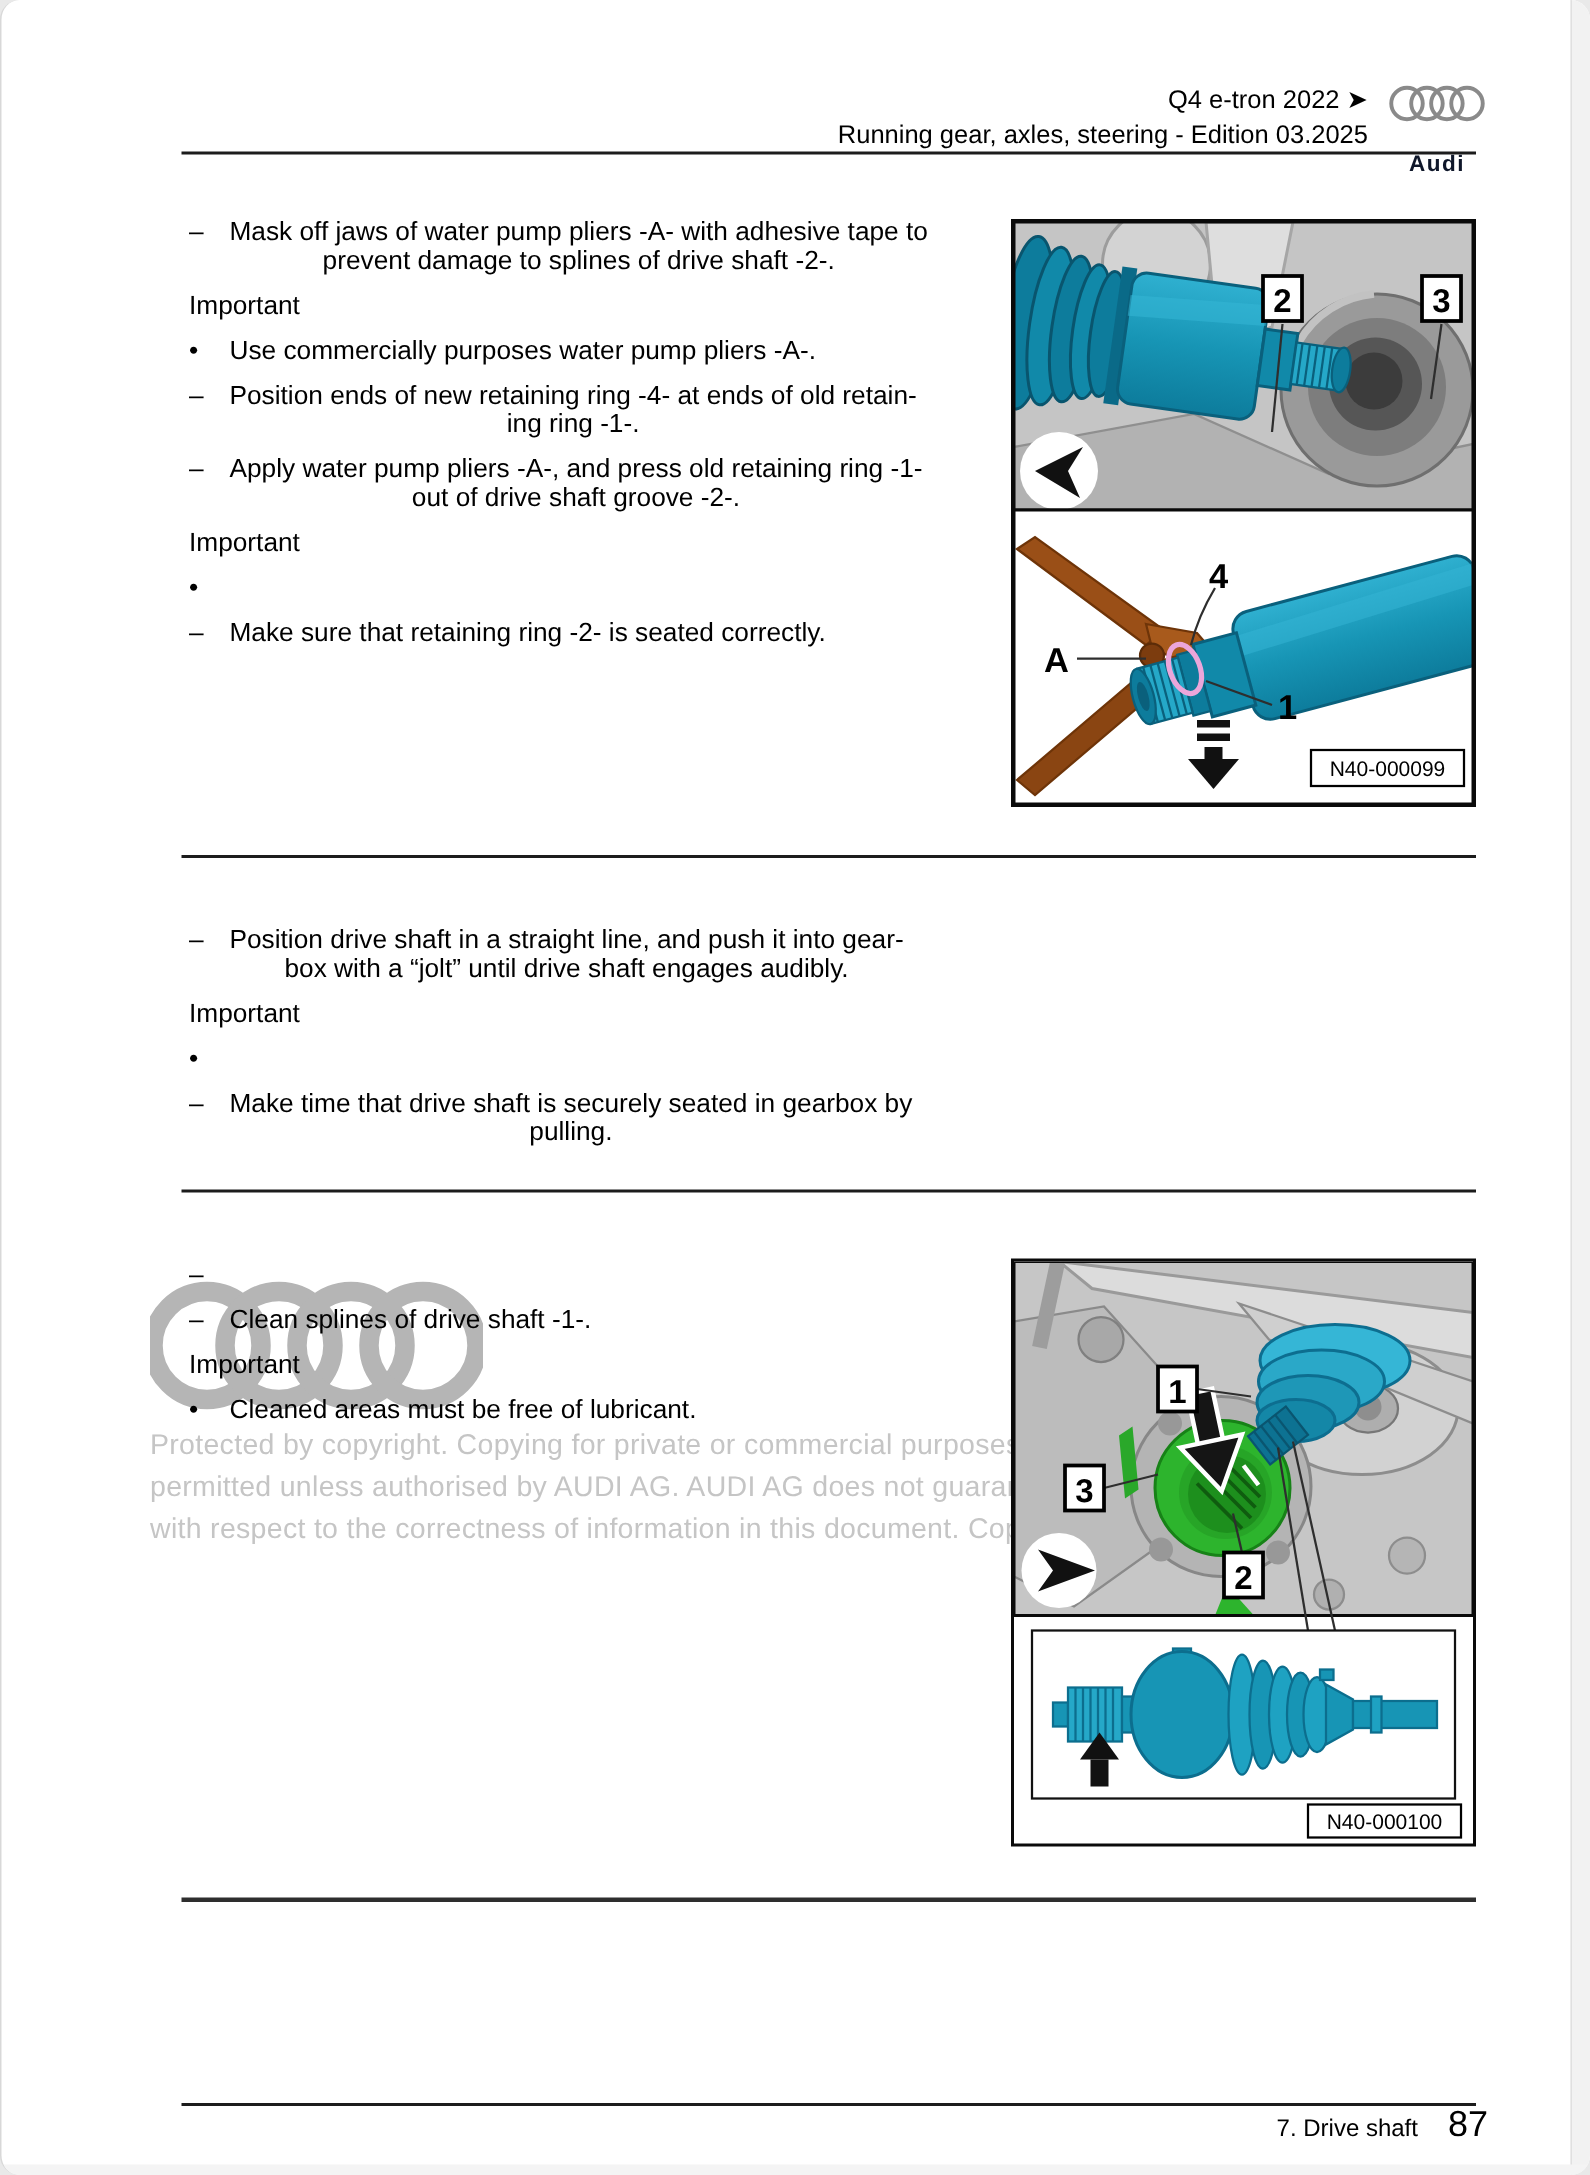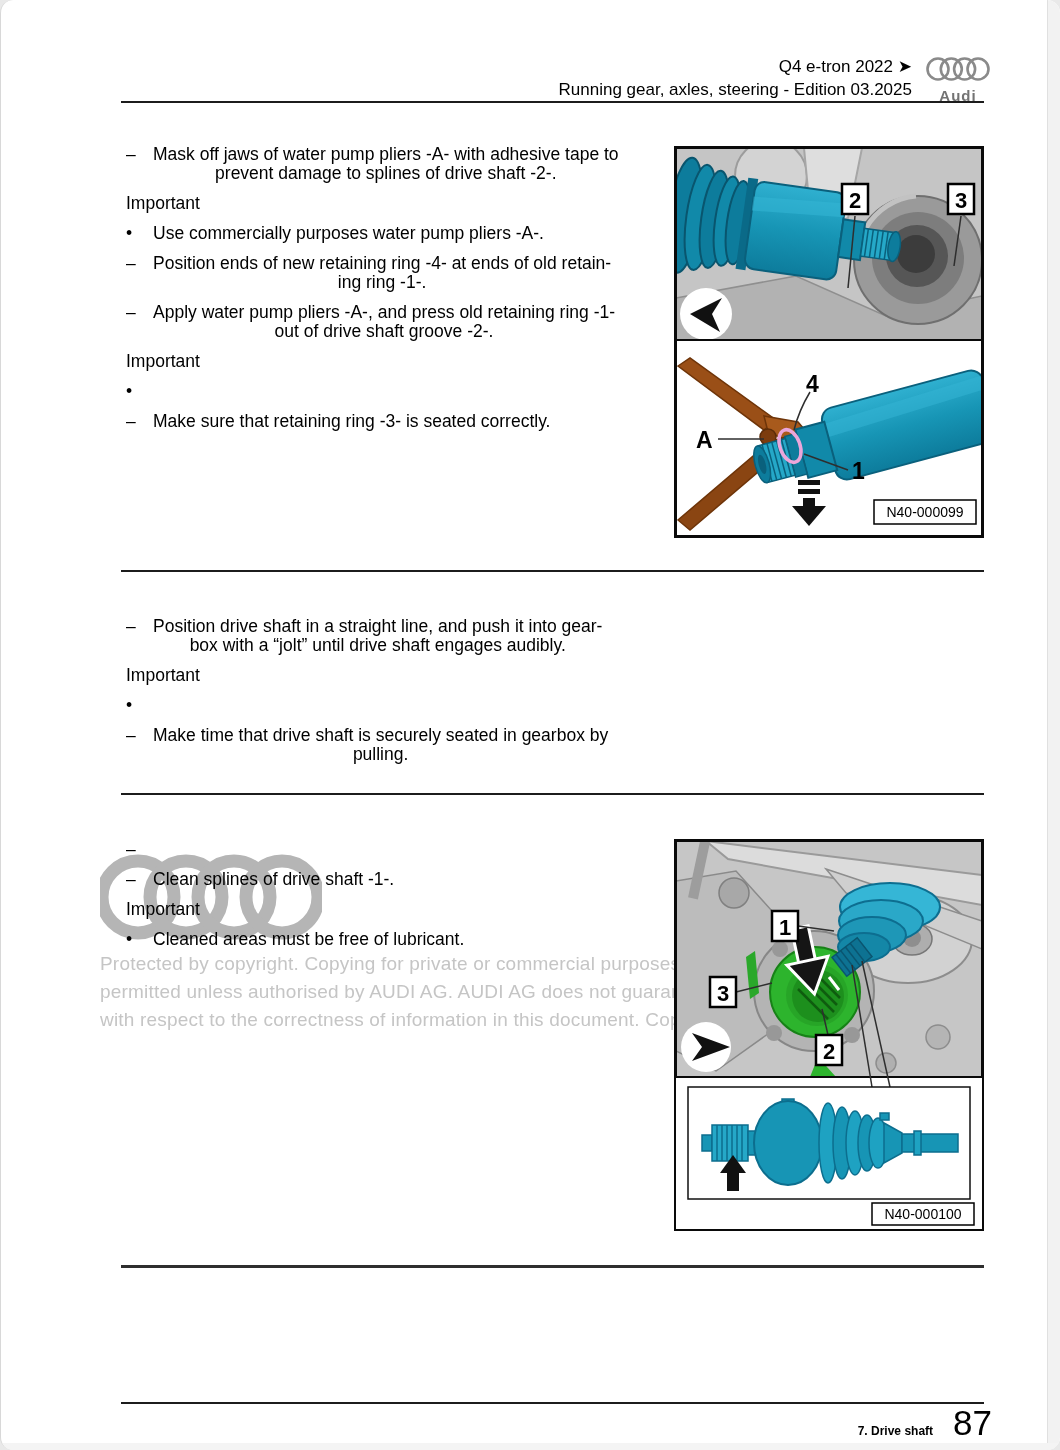--- a/index.html
+++ b/index.html
@@ -9,42 +9,42 @@
     font-family:"Liberation Sans", sans-serif; color:#000; overflow:hidden;
     border-left:1px solid #d8d8d8;
     border-radius:13px;
   }
   .edge-right { position:absolute; top:0; right:0; width:13px; height:1450px; background:#f2f2f2; border-left:1px solid #e0e0e0; }
   .edge-bottom { position:absolute; left:0; bottom:0; width:1060px; height:7px; background:#f4f4f4; }
 
   
   .header-text { position:absolute; top:55px; right:148px; text-align:right; font-size:17px; line-height:23px; }
   .audi-logo { position:absolute; top:56px; left:922px; width:70px; text-align:center; }
-  .audi-logo .wordmark { font-size:15px; font-weight:bold; color:#737373; letter-spacing:1px; margin-top:1px; }
+  .audi-logo .wordmark { font-size:15px; font-weight:bold; color:#0f172a; letter-spacing:1px; margin-top:14px; }
   .rule { position:absolute; left:120px; width:863px; height:2px; background:#1c1c1c; }
   .rule.thick { height:3px; background:#2e2e2e; }
 
   
   .tblock { position:absolute; left:125px; width:508px; font-size:17.5px; line-height:19px; }
   .item { display:flex; margin-bottom:11px; }
   .item .marker { flex:0 0 27px; }
   .item .txt { white-space:pre-line;text-align:center; }
 
   
   .wm-rings { position:absolute; left:99px; top:851px; z-index:1; }
   .wm-text { position:absolute; left:99px; width:760px; color:#c5c5c5; font-size:19px; z-index:2; letter-spacing:.2px; }
 
   
   .figure { position:absolute; left:673px; width:310px; height:392px; border:2px solid #0a0a0a; background:#fff; z-index:4; }
   .figure svg { display:block; }
 
   
   .footer { position:absolute; top:1403px; right:68px; display:flex; align-items:baseline; gap:20px; }
-  .footer .section { font-size:12px;font-weight:bold; }
-  .footer .pagenum { font-size:35px; }
+  .footer .section { font-size:16px; }
+  .footer .pagenum { font-size:24px; }
 </style>
 </head>
 <body>
 
 <div class="page">
   <div class="edge-right"></div>
   <div class="edge-bottom"></div>
 
   <div class="header-text">
     <div>Q4 e-tron 2022 ➤</div>
@@ -87,21 +87,21 @@
       </div>
     <div class="item">
         <span class="marker"></span>
         <span class="txt" style="margin-left:-27px">Important</span>
       </div>
     <div class="item">
         <span class="marker">•</span>
       </div>
     <div class="item">
         <span class="marker">–</span>
-        <span class="txt">Make sure that retaining ring -3- is seated correctly.</span>
+        <span class="txt">Make sure that retaining ring -2- is seated correctly.</span>
       </div>
   </div>
 
   <div class="rule" style="top:570px"></div>
 
   <div class="tblock" style="top:617px">
     <div class="item">
         <span class="marker">–</span>
         <span class="txt">Position drive shaft in a straight line, and push it into gear-
 box with a “jolt” until drive shaft engages audibly.</span>

